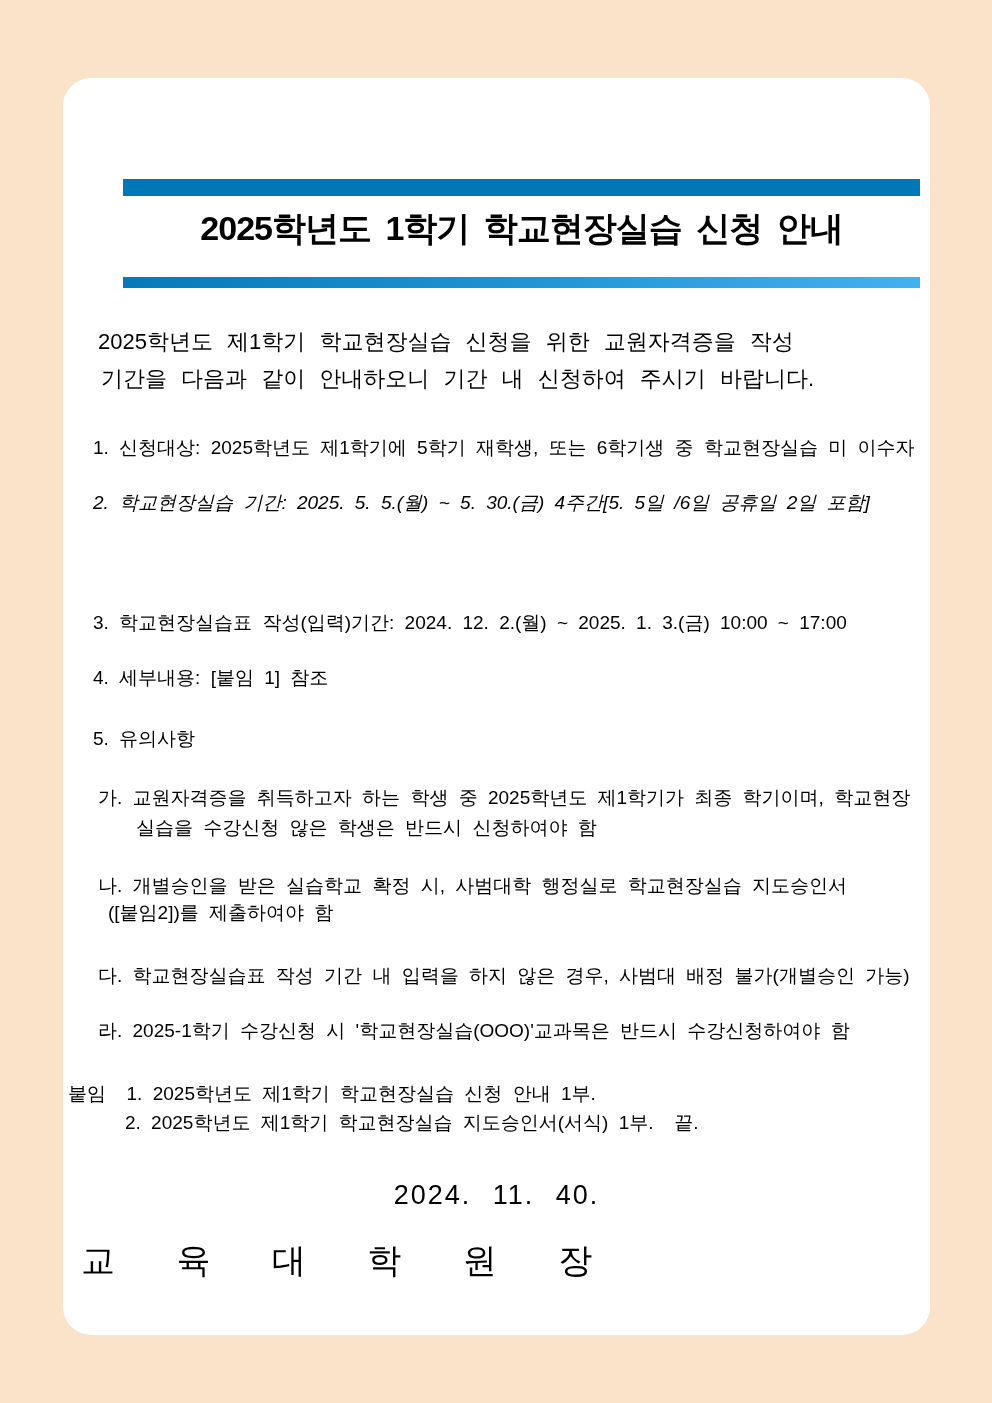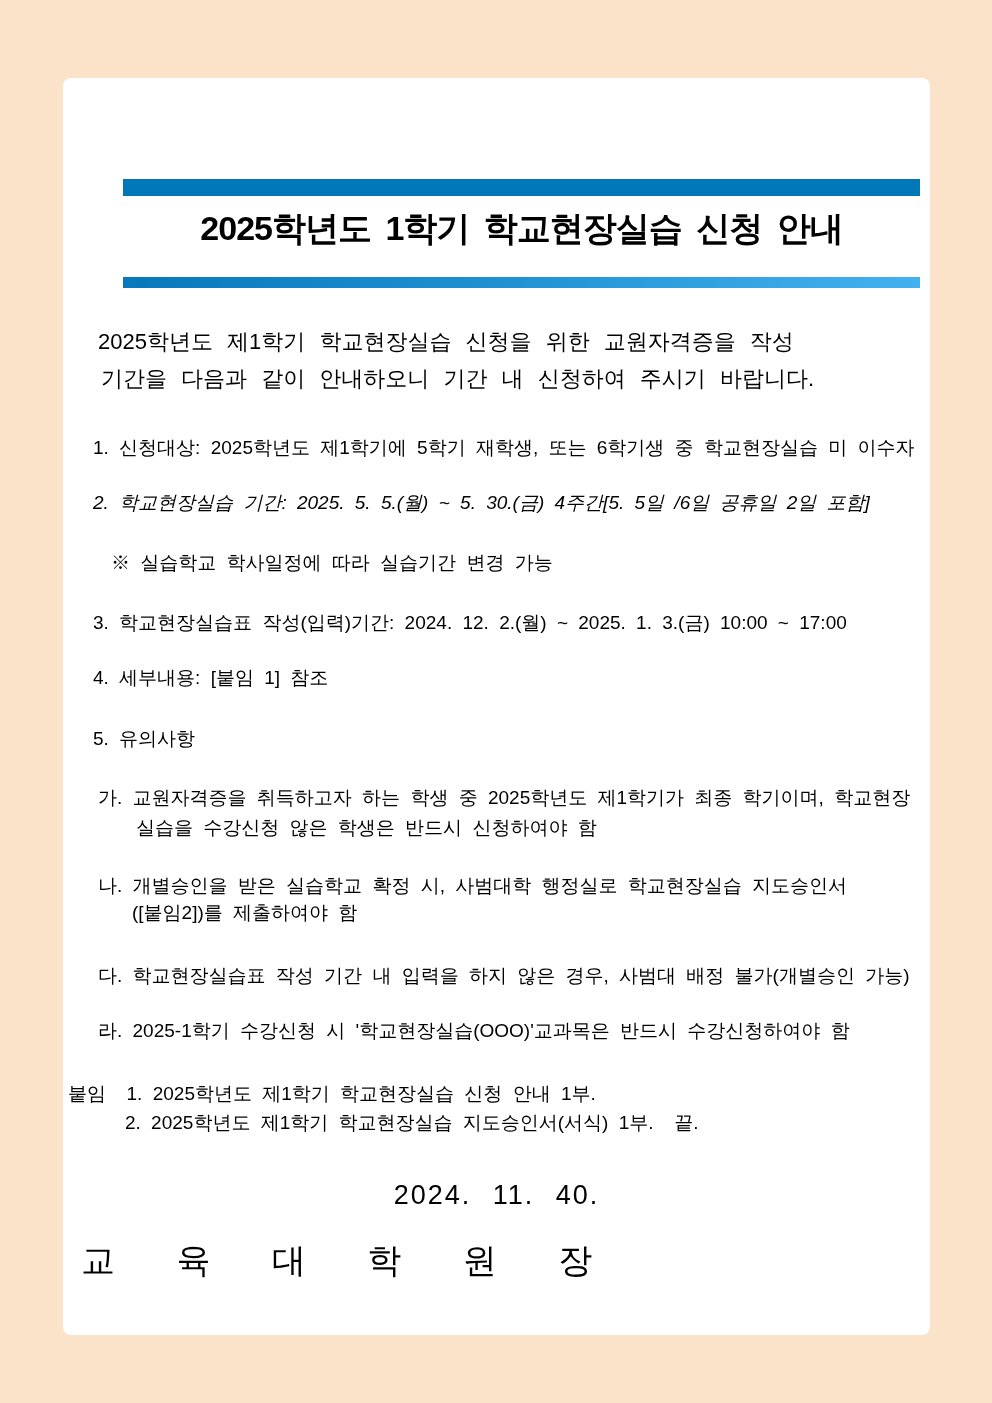--- a/index.html
+++ b/index.html
@@ -13,21 +13,21 @@
     position: relative;
     width: 992px; height: 1403px;
     background: #FAE3C8;
     overflow: hidden;
   }
   .card {
     position: absolute;
     left: 63px; top: 78px;
     width: 867px; height: 1257px;
     background: #FFFFFF;
-    border-radius: 8px;
+    border-radius: 28px;
   }
   .bar-top {
     position: absolute;
     left: 60px; top: 101px;
     width: 797px; height: 17px;
     background: #0078B8;
   }
   .title {
     position: absolute;
     left: 60px; top: 128px;
@@ -93,30 +93,29 @@
 
     <div class="bar-top"></div>
     <h1 class="title">2025학년도 1학기 학교현장실습 신청 안내</h1>
     <div class="bar-bottom"></div>
 
     <div class="line intro" style="left:35px; top:250px;">2025학년도 제1학기 학교현장실습 신청을 위한 교원자격증을 작성</div>
     <div class="line intro" style="left:5px;  top:287px;margin-left:33px;">기간을 다음과 같이 안내하오니 기간 내 신청하여 주시기 바랍니다.</div>
 
     <div class="line" style="left:30px; top:358px;">1. 신청대상: 2025학년도 제1학기에 5학기 재학생, 또는 6학기생 중 학교현장실습 미 이수자</div>
     <div class="line" style="left:30px; top:413px;font-style:italic;">2. 학교현장실습 기간: 2025. 5. 5.(월) ~ 5. 30.(금) 4주간[5. 5일 /6일 공휴일 2일 포함]</div>
-    <div class="line" style="left:48px; top:473px;">※ 실습학교 학사일정에 따라 실습기간 변경 가능</div>
     <div class="line" style="left:30px; top:533px;">3. 학교현장실습표 작성(입력)기간: 2024. 12. 2.(월) ~ 2025. 1. 3.(금) 10:00 ~ 17:00</div>
     <div class="line" style="left:30px; top:588px;">4. 세부내용: [붙임 1] 참조</div>
     <div class="line" style="left:30px; top:649px;">5. 유의사항</div>
 
     <div class="line" style="left:35px; top:708px;">가. 교원자격증을 취득하고자 하는 학생 중 2025학년도 제1학기가 최종 학기이며, 학교현장</div>
     <div class="line" style="left:73px; top:738px;">실습을 수강신청 않은 학생은 반드시 신청하여야 함</div>
 
     <div class="line" style="left:35px; top:796px;">나. 개별승인을 받은 실습학교 확정 시, 사범대학 행정실로 학교현장실습 지도승인서</div>
-    <div class="line" style="left:45px; top:823px;margin-left:24px;">([붙임2])를 제출하여야 함</div>
+    <div class="line" style="left:45px; top:823px;">([붙임2])를 제출하여야 함</div>
 
     <div class="line" style="left:35px; top:886px;">다. 학교현장실습표 작성 기간 내 입력을 하지 않은 경우, 사범대 배정 불가(개별승인 가능)</div>
     <div class="line" style="left:35px; top:941px;">라. 2025-1학기 수강신청 시 '학교현장실습(OOO)'교과목은 반드시 수강신청하여야 함</div>
 
     <div class="line" style="left:5px;  top:1004px;">붙임  1. 2025학년도 제1학기 학교현장실습 신청 안내 1부.</div>
     <div class="line" style="left:62px; top:1033px;">2. 2025학년도 제1학기 학교현장실습 지도승인서(서식) 1부.  끝.</div>
 
     <div class="date-line">2024. 11. 40.</div>
     <div class="signature-line">교 육 대 학 원 장</div>
 

